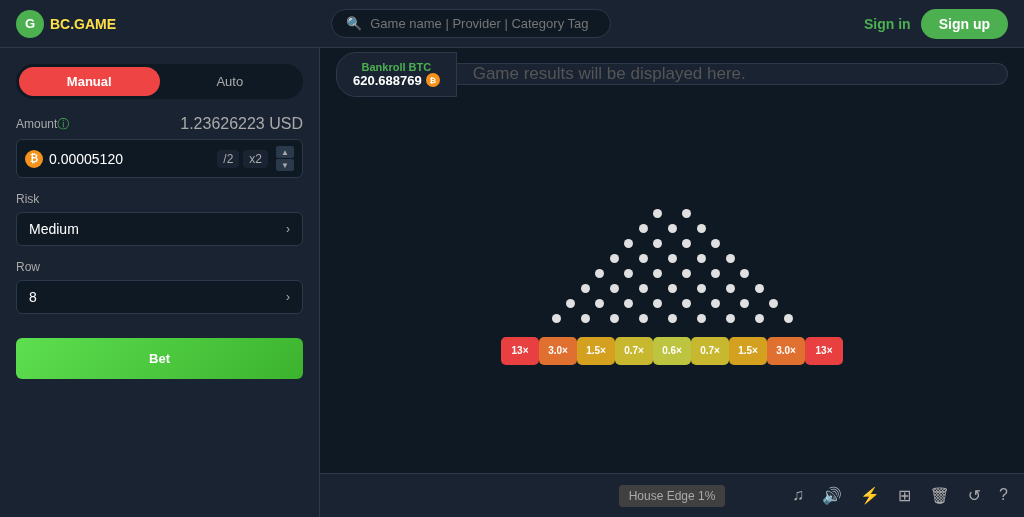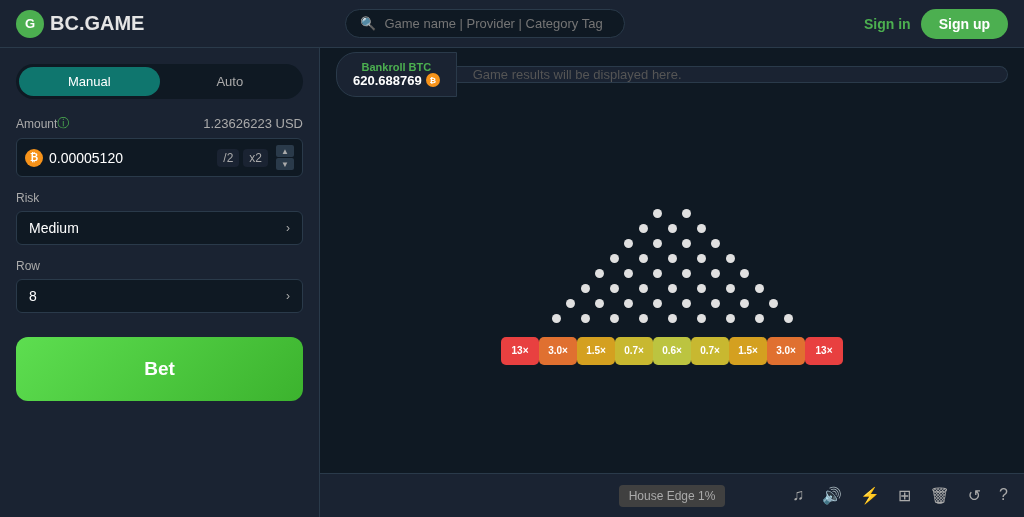--- a/index.html
+++ b/index.html
@@ -34,23 +34,23 @@
       background: #4caf50;
       border-radius: 50%;
       display: flex;
       align-items: center;
       justify-content: center;
       font-weight: bold;
       font-size: 13px;
       color: #fff;
     }
     .logo-text {
-      font-size: 20px;
-      font-weight: bold;
-      color: #e5e5e5;
+      font-size: 14px;
+      font-weight: bold;
+      color: #fde047;
     }
     .search-bar {
       background: #0f1923;
       border: 1px solid #2a3a4a;
       border-radius: 20px;
       padding: 6px 14px;
       display: flex;
       align-items: center;
       gap: 8px;
       width: 280px;
@@ -116,23 +116,23 @@
     .tab {
       flex: 1;
       text-align: center;
       padding: 7px 0;
       border-radius: 16px;
       font-size: 13px;
       cursor: pointer;
       color: #aaa;
     }
     .tab.active {
-      background: #0f766e;
-      color: #fff;
-      font-weight: normal;
+      background: #ef4444;
+      color: #fff;
+      font-weight: bold;
     }
 
     
     .field-label {
       font-size: 12px;
       color: #aaa;
       margin-bottom: 6px;
       display: flex;
       align-items: center;
       gap: 0;
@@ -219,24 +219,24 @@
       color: #aaa;
       font-size: 12px;
     }
 
     
     .bet-btn {
       width: 100%;
       background: linear-gradient(135deg, #5dde50, #3cb32e);
       border: none;
       color: #fff;
-      font-size: 19px;
-      font-weight: bold;
-      padding: 21px;
-      border-radius: 12px;
+      font-size: 13px;
+      font-weight: bold;
+      padding: 13px;
+      border-radius: 6px;
       cursor: pointer;
       margin-top: 10px;
     }
 
     
     .right-panel {
       flex: 1;
       background: #0f1923;
       display: flex;
       flex-direction: column;
@@ -291,21 +291,21 @@
     }
     .results-bar {
       flex: 1;
       background: #1a2332;
       border: 1px solid #2a3a4a;
       border-left: none;
       border-radius: 0 20px 20px 0;
       display: flex;
       align-items: center;
       padding: 0 16px;
-      font-size: 13px;
+      font-size: 17px;
       color: #555;
     }
 
     
     .game-area {
       flex: 1;
       display: flex;
       flex-direction: column;
       align-items: center;
       justify-content: center;
@@ -410,21 +410,21 @@
     <div class="tabs">
       <div class="tab active">Manual</div>
       <div class="tab">Auto</div>
     </div>
 
     
     <div class="field-section">
       <div class="field-label">
         <span>Amount</span>
         <span style="color:#4caf50;font-size:12px;">ⓘ</span>
-        <span style="margin-left:auto;font-size:13px;color:#aaa;">1.23626223 USD</span>
+        <span style="margin-left:auto;font-size:16px;color:#aaa;">1.23626223 USD</span>
       </div>
       <div class="amount-row">
         <div class="amount-left">
           <div class="btc-icon">₿</div>
           <span class="amount-value">0.00005120</span>
         </div>
         <div class="amount-right">
           <span>/2</span>
           <span>x2</span>
           <div class="stepper">

